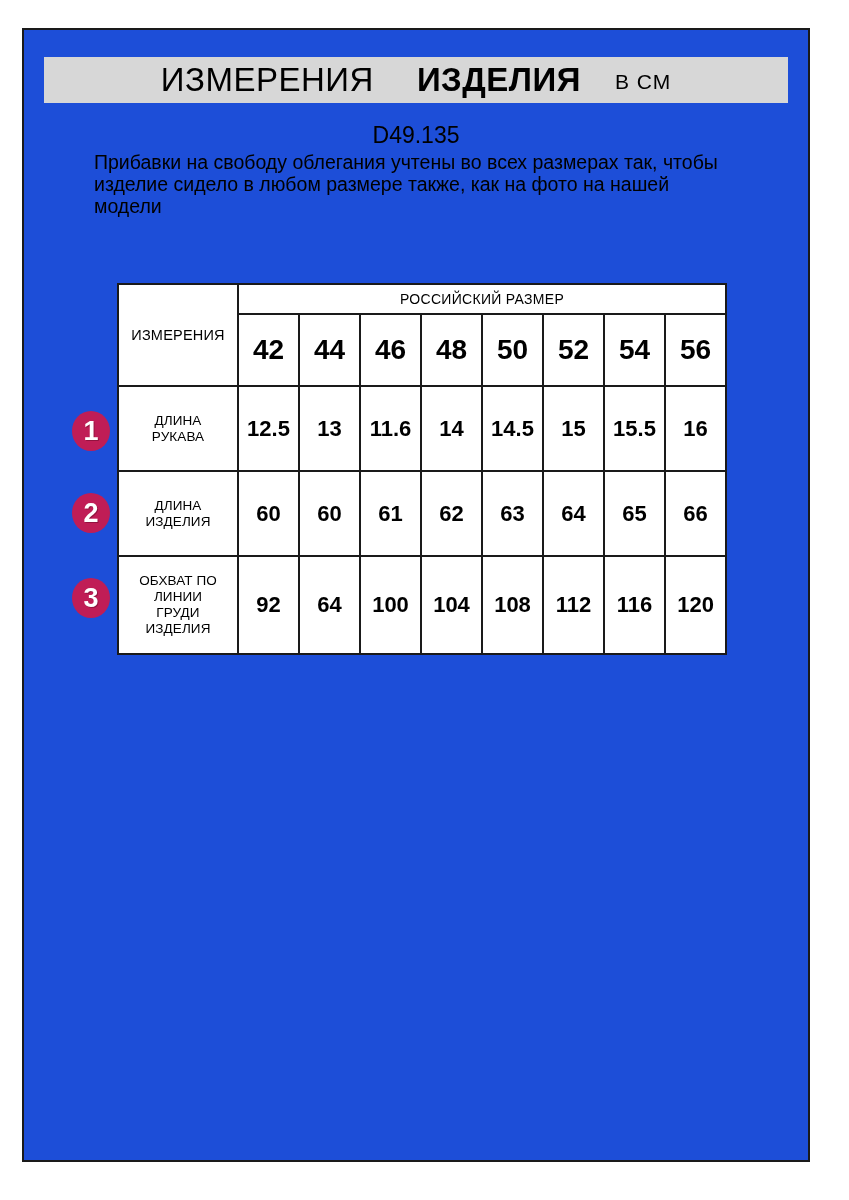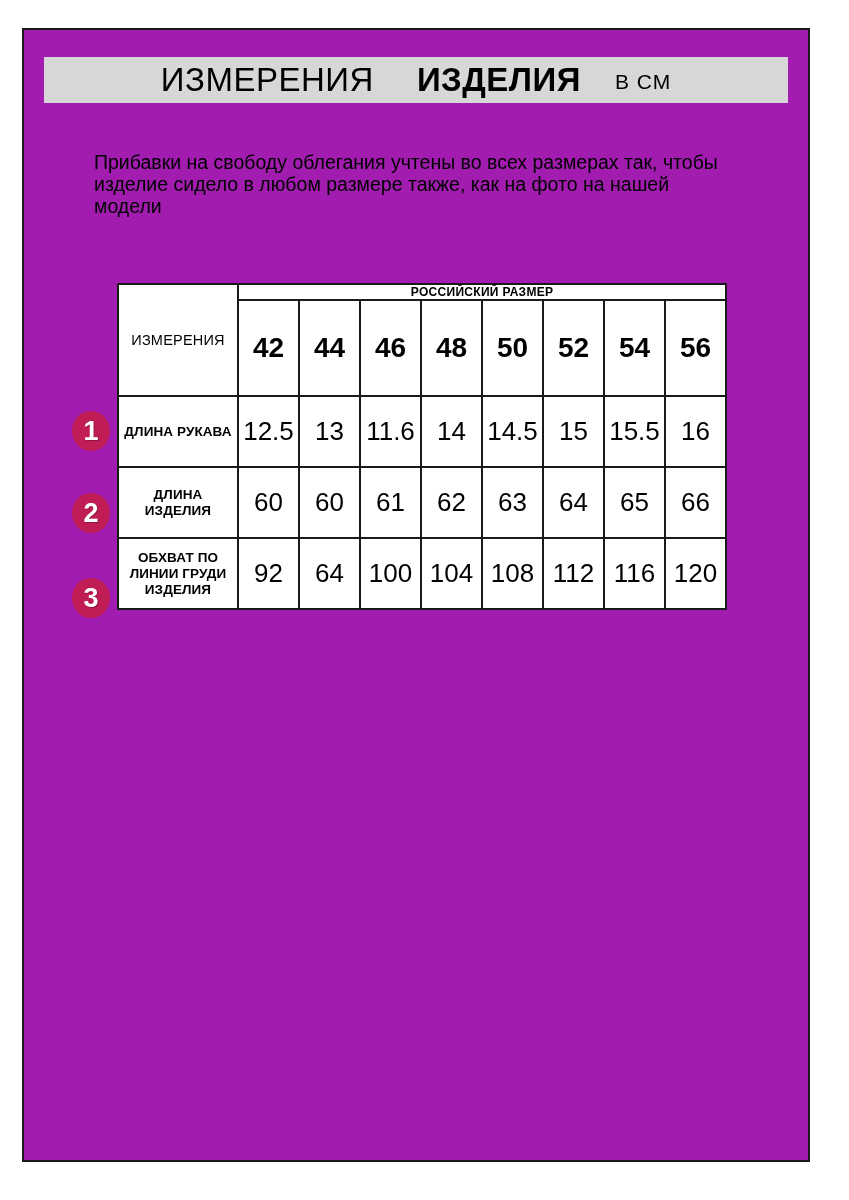--- a/index.html
+++ b/index.html
@@ -6,44 +6,44 @@
     --accent:#C01D56;
     --bar:#D7D7D7;
     --line:#1A1A1A;
   }
   *{margin:0;padding:0;box-sizing:border-box;}
   html,body{width:849px;height:1200px;background:#FFFFFF;
     font-family:"Liberation Sans","DejaVu Sans",sans-serif;color:#000;}
   .canvas{position:relative;width:849px;height:1200px;background:#FFFFFF;overflow:hidden;}
 
   .page{position:absolute;left:22px;top:28px;width:788px;height:1134px;
-    border:2px solid var(--line);background:#a21caf;}
+    border:2px solid var(--line);background:#1d4ed8;}
 
   .title-bar{position:absolute;left:20px;top:27px;width:744px;height:46px;
     background:var(--bar);display:flex;align-items:center;justify-content:center;}
   .title-main{font-size:33px;font-weight:400;letter-spacing:.5px;}
   .title-bold{font-size:33px;font-weight:700;letter-spacing:.5px;margin-left:43px;}
   .title-unit{font-size:21px;font-weight:500;letter-spacing:1px;margin-left:34px;padding-top:4px;}
 
   .product-code{position:absolute;left:0;top:92px;width:100%;
     text-align:center;font-size:23px;font-weight:400;}
   .subtitle{position:absolute;left:70px;top:121px;width:648px;text-align:left;
     font-size:19.5px;line-height:22px;font-weight:400;}
   .subtitle span{display:block;}
 
   table.size-table{position:absolute;left:93px;top:253px;width:608px;
     border-collapse:collapse;table-layout:fixed;}
   .size-table th,.size-table td{border:2px solid var(--line);text-align:center;
     vertical-align:middle;background:#FFFFFF;}
   .corner-cell{font-size:14.5px;font-weight:400;letter-spacing:.2px;}
-  .ru-size-cell{height:16px;font-size:12px;font-weight:700;letter-spacing:.3px;}
-  .size-cell{height:96px;font-size:28px;font-weight:700;}
-  .row-label{font-size:13.5px;font-weight:700;line-height:16px;letter-spacing:.1px;padding:2px;}
+  .ru-size-cell{height:30px;font-size:14px;font-weight:400;letter-spacing:.3px;}
+  .size-cell{height:72px;font-size:28px;font-weight:700;}
+  .row-label{font-size:13.5px;font-weight:400;line-height:16px;letter-spacing:.1px;padding:16px;}
   .row-label span{display:block;}
-  .value-cell{height:71px;font-size:26px;font-weight:400;}
+  .value-cell{height:85px;font-size:22px;font-weight:700;}
 
   .marker{position:absolute;left:48px;width:38px;height:40px;border-radius:50%;
     background:var(--accent);color:#FFFFFF;font-size:27px;font-weight:700;
     display:flex;align-items:center;justify-content:center;
     text-shadow:1px 1px 0 rgba(60,0,20,.35);}
 
   .note{position:absolute;left:93px;top:633px;width:608px;text-align:center;
     font-size:15.5px;font-weight:700;letter-spacing:.2px;}
 </style>
 </head>
@@ -51,20 +51,21 @@
 
 <div class="canvas">
   <div class="page">
 
     <div class="title-bar">
       <span class="title-main">ИЗМЕРЕНИЯ</span>
       <span class="title-bold">ИЗДЕЛИЯ</span>
       <span class="title-unit">В СМ</span>
     </div>
 
+    <div class="product-code">D49.135</div>
 
     <div class="subtitle">
         <span>Прибавки на свободу облегания учтены во всех размерах так, чтобы</span>
         <span>изделие сидело в любом размере также, как на фото на нашей</span>
         <span>модели</span>
       </div>
 
     <table class="size-table">
       <colgroup>
         <col style="width:120px">

